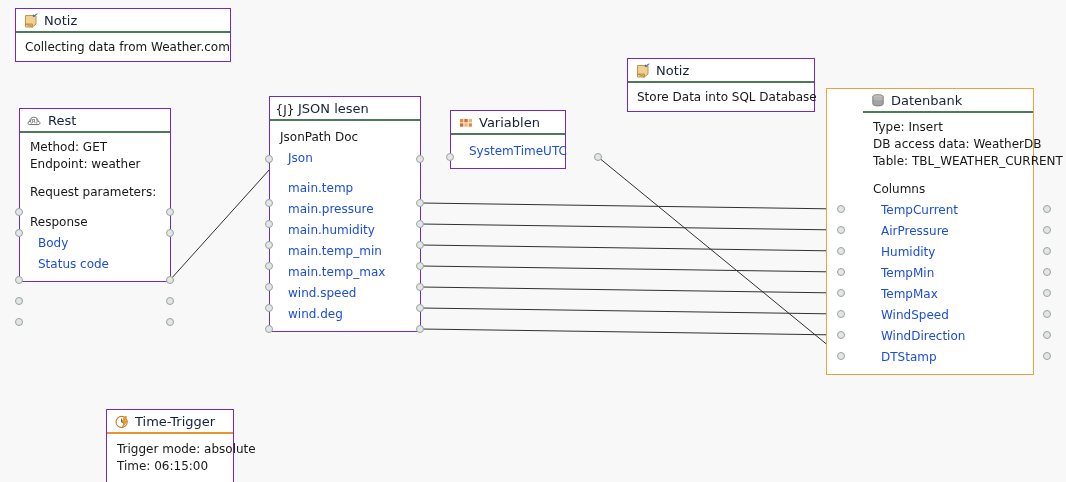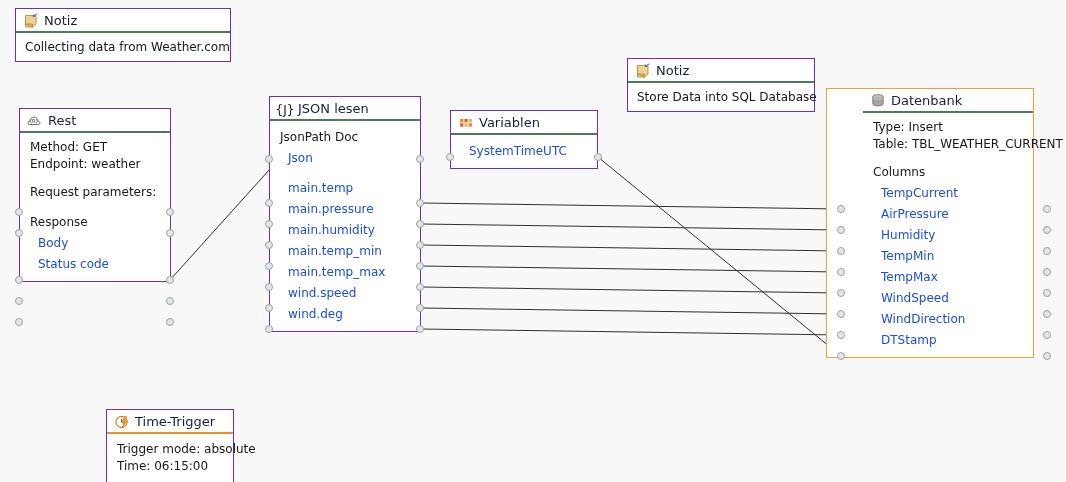--- a/index.html
+++ b/index.html
@@ -220,21 +220,21 @@
   <div class="port" style="left:265px; top:325px;"></div>
   <div class="port" style="left:416px; top:155px;"></div>
   <div class="port" style="left:416px; top:199px;"></div>
   <div class="port" style="left:416px; top:220px;"></div>
   <div class="port" style="left:416px; top:241px;"></div>
   <div class="port" style="left:416px; top:262px;"></div>
   <div class="port" style="left:416px; top:283px;"></div>
   <div class="port" style="left:416px; top:304px;"></div>
   <div class="port" style="left:416px; top:325px;"></div>
 
-  <div class="node" style="left:450px; top:110px; width:148px;">
+  <div class="node" style="left:450px; top:110px; width:116px;">
     <div class="node-header">
       <svg class="icon" viewBox="0 0 16 16">
         <rect x="2" y="4" width="3.4" height="3.4" fill="#e8883c"></rect>
         <rect x="6.3" y="4" width="3.4" height="3.4" fill="#d96a2a"></rect>
         <rect x="10.6" y="4" width="3.4" height="3.4" fill="#f0b070"></rect>
         <rect x="2" y="8.3" width="3.4" height="3.4" fill="#d96a2a"></rect>
         <rect x="6.3" y="8.3" width="3.4" height="3.4" fill="#f0b070"></rect>
         <rect x="10.6" y="8.3" width="3.4" height="3.4" fill="#e8883c"></rect>
       </svg>
       <span class="node-title">Variablen</span>
@@ -250,20 +250,21 @@
     <div class="node-header">
       <svg class="icon" viewBox="0 0 16 16">
         <ellipse cx="8" cy="3.6" rx="5.2" ry="2.0" fill="#c9c9c9" stroke="#6e6e6e" stroke-width="0.8"></ellipse>
         <path d="M2.8 3.6 V7.2 C2.8 8.3 5.1 9.2 8 9.2 C10.9 9.2 13.2 8.3 13.2 7.2 V3.6" fill="#b5b5b5" stroke="#6e6e6e" stroke-width="0.8"></path>
         <path d="M2.8 7.2 V10.9 C2.8 12.0 5.1 12.9 8 12.9 C10.9 12.9 13.2 12.0 13.2 10.9 V7.2" fill="#a3a3a3" stroke="#6e6e6e" stroke-width="0.8"></path>
       </svg>
       <span class="node-title">Datenbank</span>
     </div>
     <div class="node-body">
       <div class="txtblock">Type: Insert</div>
+      <div class="txtblock">DB access data: WeatherDB</div>
       <div class="txtblock">Table: TBL_WEATHER_CURRENT</div>
       <div class="spacer"></div>
       <div class="row head">Columns</div>
       <div class="row indent">TempCurrent</div>
       <div class="row indent">AirPressure</div>
       <div class="row indent">Humidity</div>
       <div class="row indent">TempMin</div>
       <div class="row indent">TempMax</div>
       <div class="row indent">WindSpeed</div>
       <div class="row indent">WindDirection</div>

